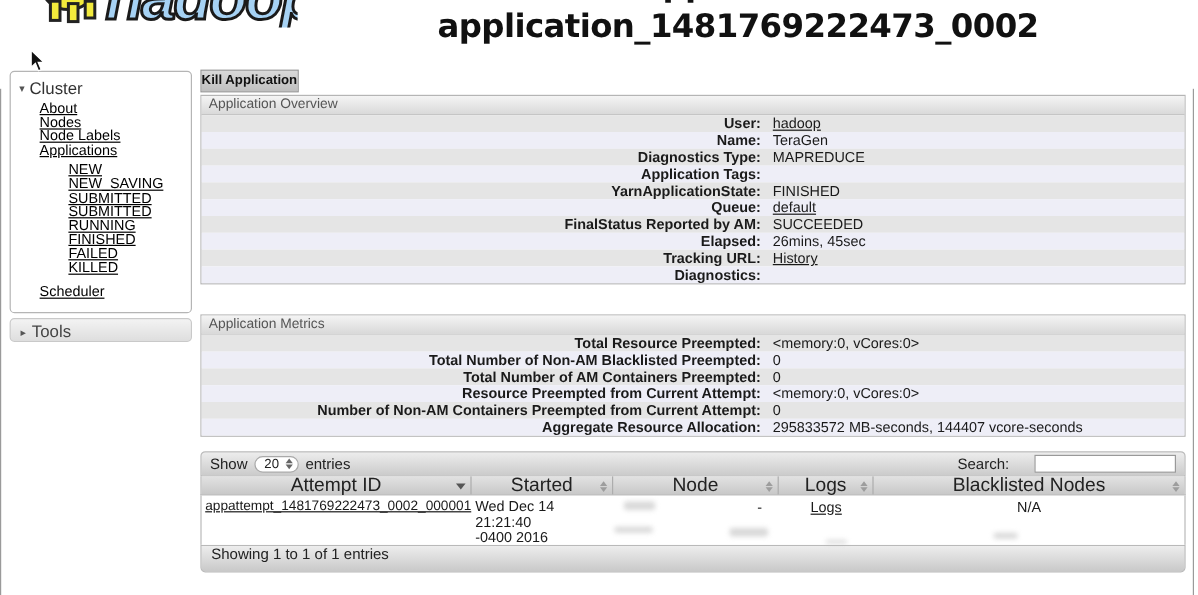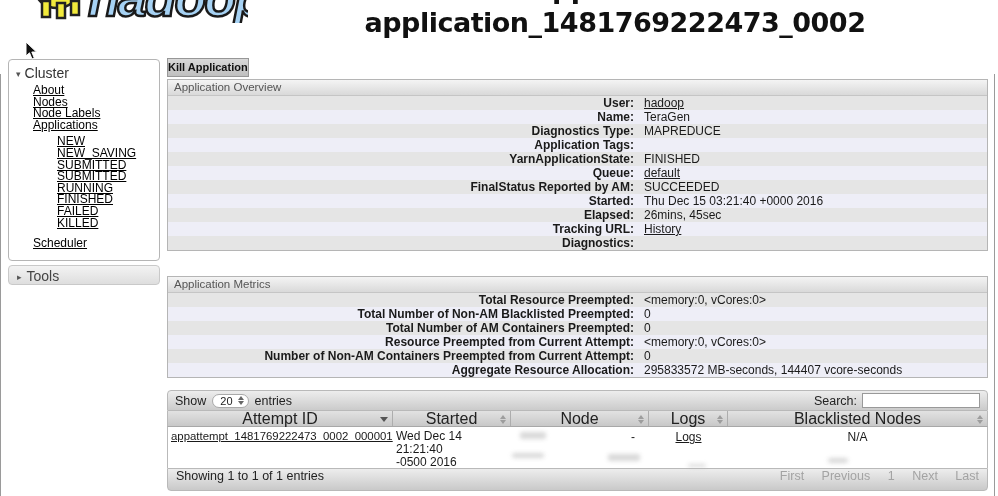--- a/index.html
+++ b/index.html
@@ -55,21 +55,21 @@
             border-radius:4px 4px 0 0; height:21px; display:flex; align-items:center;
             padding:0 7px; color:#222; }
   .pagesize { display:inline-flex; align-items:center; background:#fff; border:1px solid #a9a9a9;
               border-radius:8px; height:14px; padding:0 4px 0 7px; margin:0 6px;
               font-size:11px; cursor:pointer; }
   .stepper { display:inline-flex; flex-direction:column; margin-left:5px; }
   .stepper i { display:block; width:0; height:0; border-left:3px solid transparent;
                border-right:3px solid transparent; }
   .stepper i.up { border-bottom:4px solid #666; margin-bottom:1px; }
   .stepper i.dn { border-top:4px solid #666; }
-  .dt-search { margin-left:auto; display:flex; align-items:center; }
+  .dt-search { margin-left:auto; display:flex; align-items:center;gap:16px; }
   .dt-search input { width:118px; height:15px; border:1px solid #999; background:#fff;
                      margin-left:5px; font-size:11px; padding:0 3px; }
   .dt-head { display:flex; background:linear-gradient(#e2e2e2,#c8c8c8);
              border-left:1px solid #b9b9b9; border-right:1px solid #b9b9b9;
              border-bottom:1px solid #a8a8a8; height:16px; }
   .dt-head .th { position:relative; text-align:center; font-size:16px; color:#222;
                  line-height:15px; border-right:1px solid #adadad; cursor:pointer; }
   .dt-head .th:last-child { border-right:none; }
   .c0 { width:225px; } .c1 { width:118px; } .c2 { width:138px; }
   .c3 { width:79px; } .c4 { width:259px; }
@@ -183,24 +183,20 @@
         </div>
         <div class="irow">
           <span class="lbl">Queue:</span>
           <span class="val link">default</span>
         </div>
         <div class="irow">
           <span class="lbl">FinalStatus Reported by AM:</span>
           <span class="val">SUCCEEDED</span>
         </div>
         <div class="irow">
-          <span class="lbl">Started:</span>
-          <span class="val">Thu Dec 15 03:21:40 +0000 2016</span>
-        </div>
-        <div class="irow">
           <span class="lbl">Elapsed:</span>
           <span class="val">26mins, 45sec</span>
         </div>
         <div class="irow">
           <span class="lbl">Tracking URL:</span>
           <span class="val link">History</span>
         </div>
         <div class="irow">
           <span class="lbl">Diagnostics:</span>
           <span class="val"></span>
@@ -291,43 +287,36 @@
             </span>
         </div>
       </div>
 
       <div class="dt-body">
         <div class="td c0 attempt">
           <span class="link">appattempt_1481769222473_0002_000001</span>
         </div>
         <div class="td c1 started">
           <div>Wed Dec 14 21:21:40</div>
-          <div>-0500 2016</div>
+          <div>-0400 2016</div>
         </div>
         <div class="td c2 node">
           <span class="dash">-</span>
         </div>
         <div class="td c3 logs">
           <span class="link">Logs</span>
         </div>
         <div class="td c4 blk">N/A</div>
 
         <div class="smudge" style="left:352px; top:5px; width:26px; height:7px;"></div>
         <div class="smudge" style="left:344px; top:26px; width:32px; height:5px;"></div>
         <div class="smudge" style="left:440px; top:27px; width:32px; height:7px;"></div>
         <div class="smudge" style="left:660px; top:31px; width:20px; height:5px;"></div>
         <div class="smudge" style="left:520px; top:37px; width:18px; height:3px;"></div>
       </div>
 
       <div class="dt-foot">
         <span>Showing 1 to 1 of 1 entries</span>
-        <span class="pager">
-          <span>First</span>
-          <span>Previous</span>
-          <span>1</span>
-          <span>Next</span>
-          <span>Last</span>
-        </span>
       </div>
     </div>
 
   </div>
 </div>
 
 </body></html>

